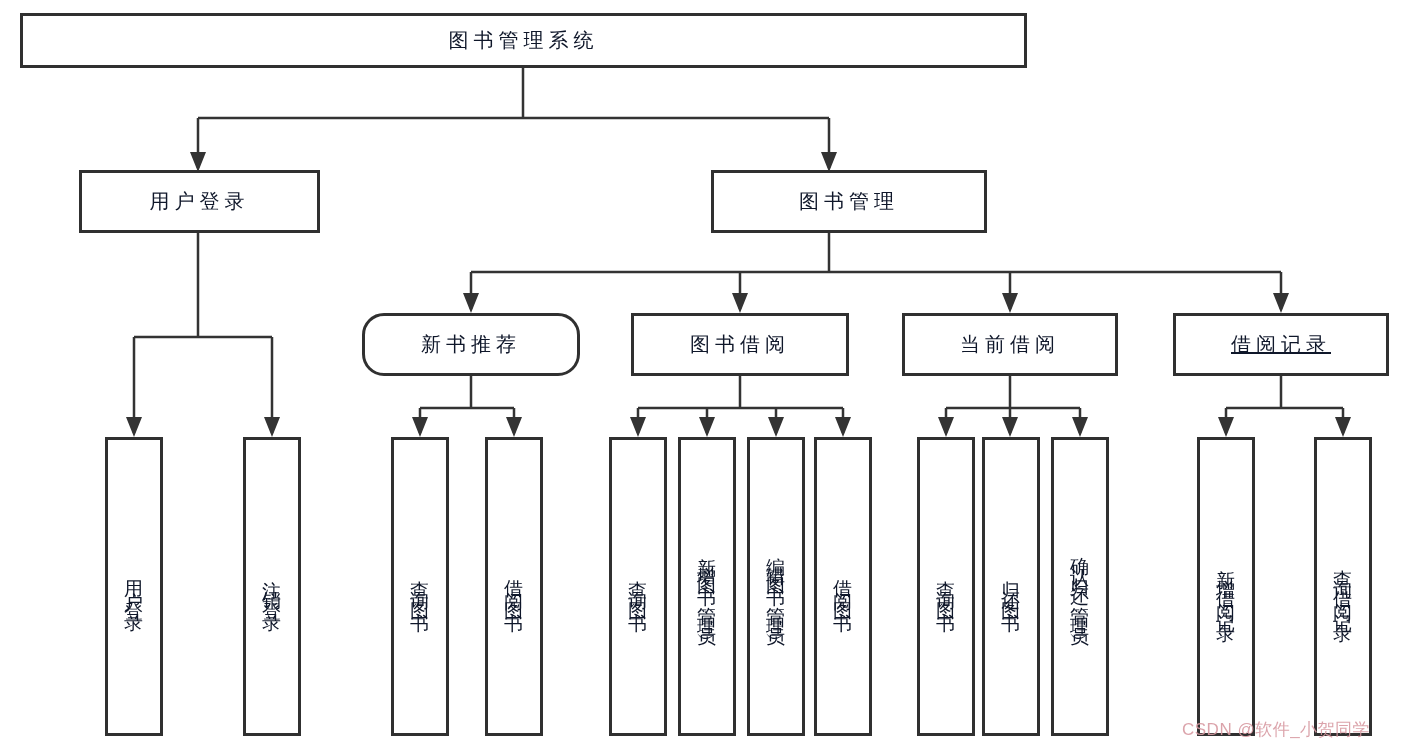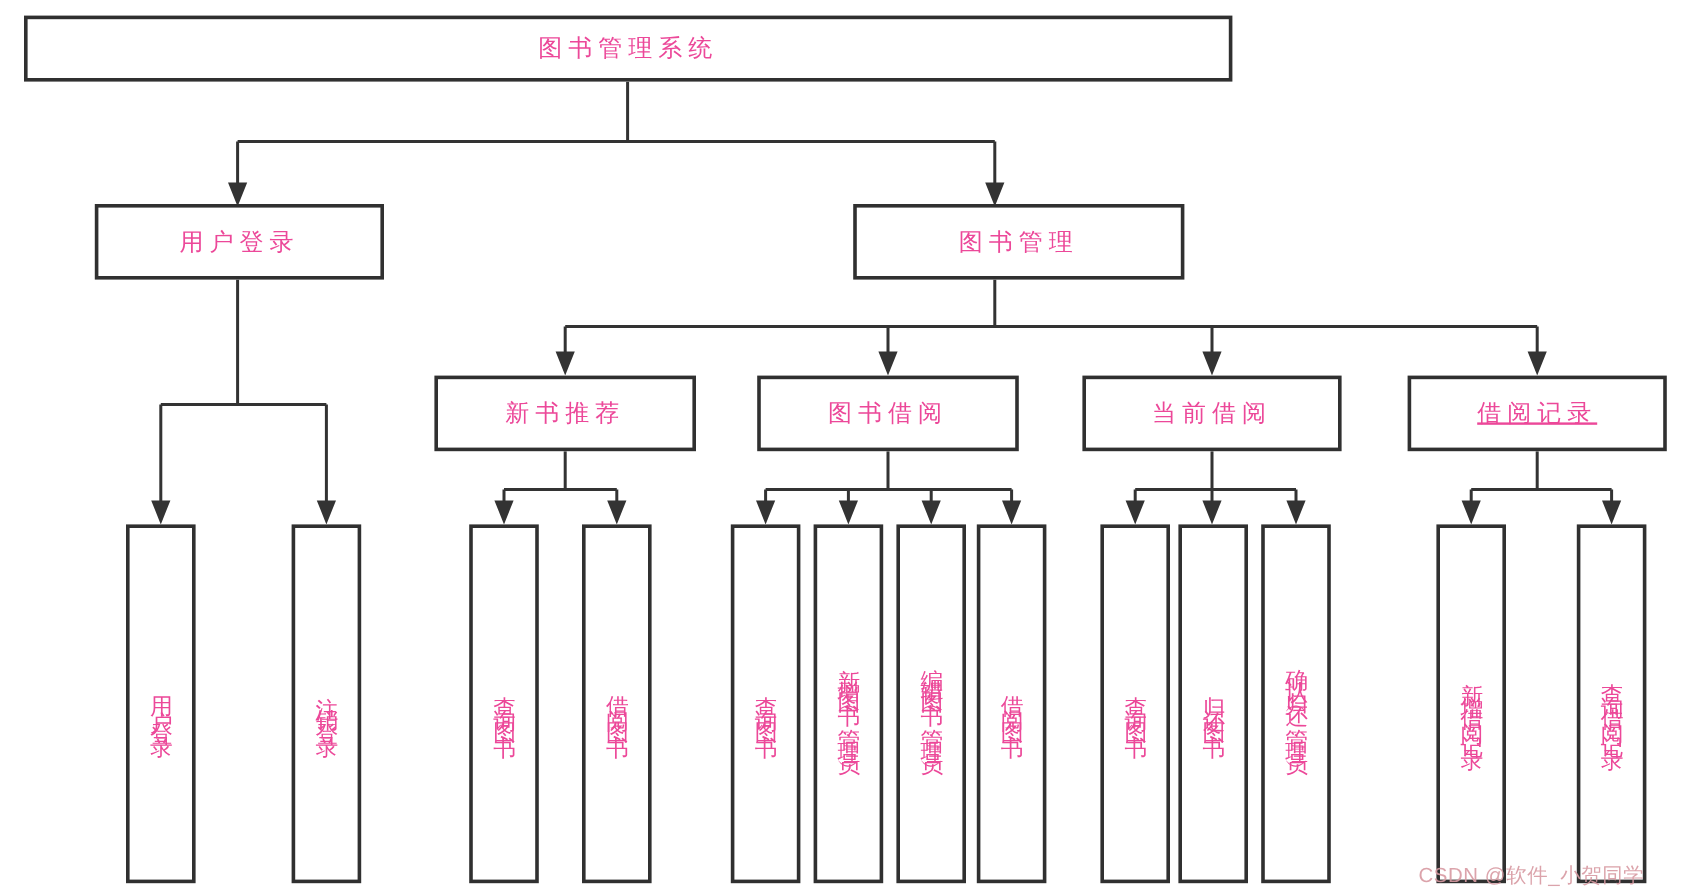--- a/index.html
+++ b/index.html
@@ -10,39 +10,39 @@
     background: #ffffff;
     overflow: hidden;
     font-family: "Liberation Sans", "DejaVu Sans", sans-serif;
   }
   #wires { position: absolute; left: 0; top: 0; }
   .box, .vbox {
     position: absolute;
     box-sizing: border-box;
     border: 3px solid #303030;
     background: #ffffff;
-    color: #ec4899;
+    color: #0f172a;
     display: flex;
     align-items: center;
     justify-content: center;
     overflow: hidden;
   }
   .box  { font-size: 20px; letter-spacing: 5px; white-space: nowrap; }
   .vbox {
     writing-mode: vertical-rl;
     text-orientation: mixed;
     font-size: 19px;
     letter-spacing: 11px;
     line-height: 1;
   }
   
   #n-root   { left: 20px;   top: 13px;  width: 1007px; height: 55px; }
   #n-ulogin { left: 79px;   top: 170px; width: 241px;  height: 63px; }
   #n-bmgmt  { left: 711px;  top: 170px; width: 276px;  height: 63px; }
-  #n-nbr    { left: 362px;  top: 313px; width: 218px;  height: 63px; }
+  #n-nbr    { left: 362px;  top: 313px; width: 218px;  height: 63px; border-radius: 22px; }
   #n-bb     { left: 631px;  top: 313px; width: 218px;  height: 63px; }
   #n-cb     { left: 902px;  top: 313px; width: 216px;  height: 63px; }
   #n-br     { left: 1173px; top: 313px; width: 216px;  height: 63px; text-decoration: underline; }
   
   .vbox { top: 437px; width: 58px; height: 299px; }
   #l-ulogin  { left: 105px; }
   #l-logout  { left: 243px; }
   #l-nbr-q   { left: 391px; }
   #l-nbr-b   { left: 485px; }
   #l-bb-q    { left: 609px; }

